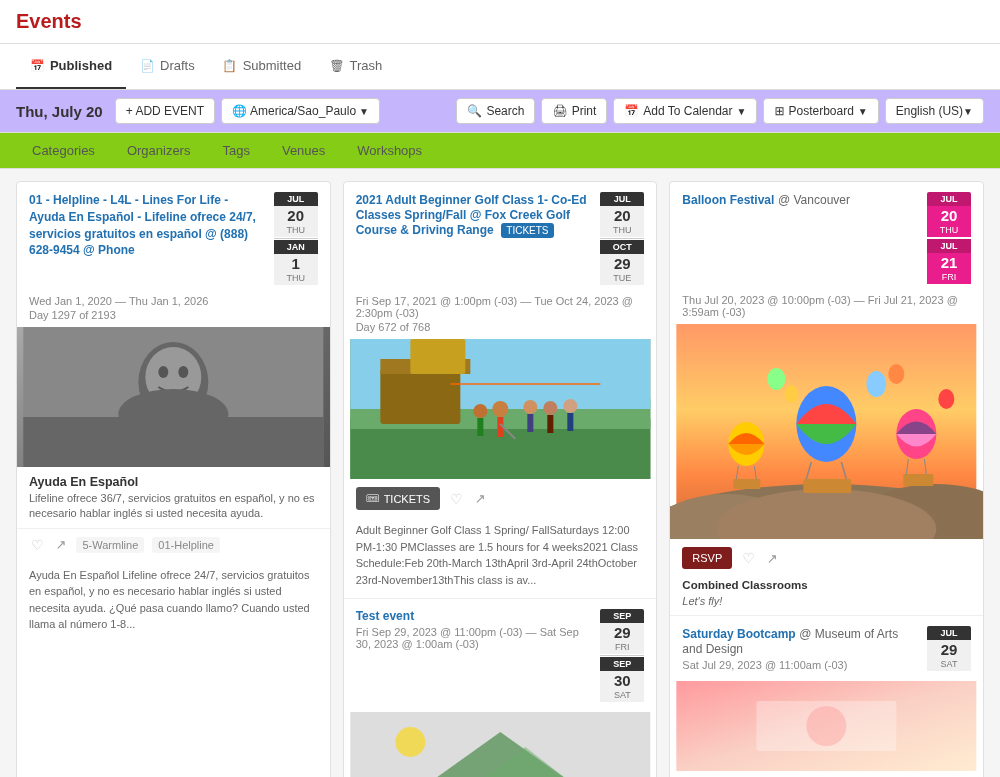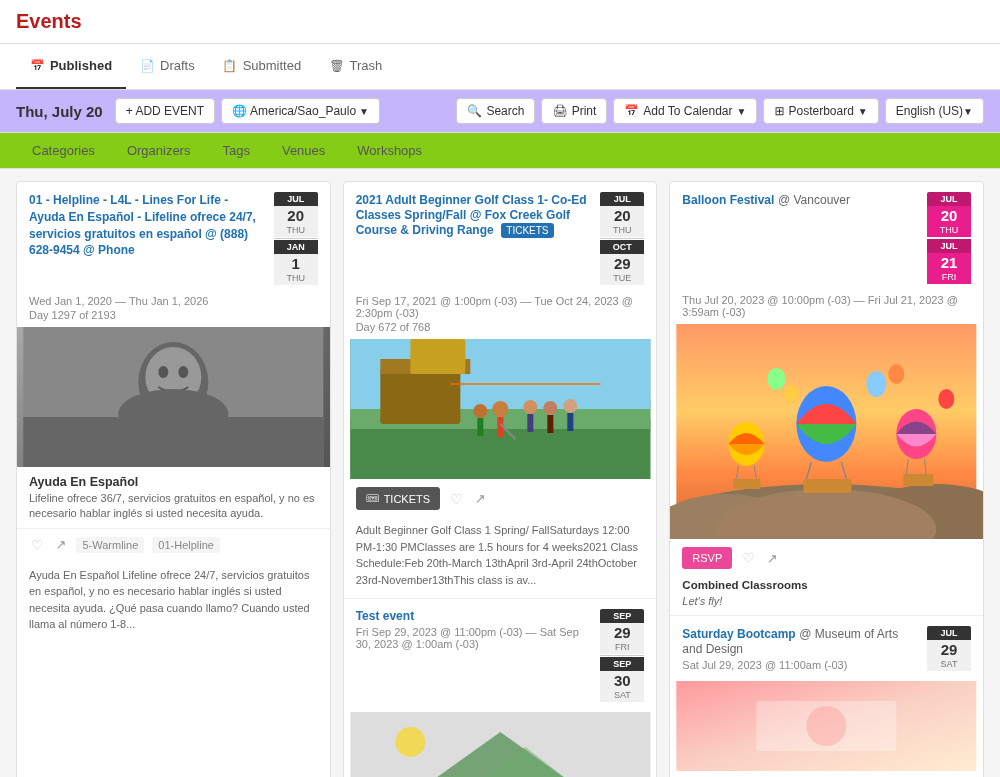--- a/index.html
+++ b/index.html
@@ -271,21 +271,21 @@
 
         <ellipse cx="200" cy="60" rx="10" ry="13" fill="#88ccff"></ellipse>
         <ellipse cx="220" cy="50" rx="8" ry="10" fill="#ff8844"></ellipse>
         <ellipse cx="100" cy="55" rx="9" ry="11" fill="#88ff88"></ellipse>
         <ellipse cx="115" cy="70" rx="7" ry="9" fill="#ffcc44"></ellipse>
         <ellipse cx="270" cy="75" rx="8" ry="10" fill="#ff4444"></ellipse>
       </svg>
     </div>
 
     <div style="padding:8px 12px;display:flex;align-items:center;gap:8px;">
-      <button style="background:#ec4899;color:#fff;border:none;padding:5px 10px;border-radius:3px;font-size:11px;cursor:pointer;">RSVP</button>
+      <button style="background:#7f1d1d;color:#fff;border:none;padding:5px 10px;border-radius:3px;font-size:11px;cursor:pointer;">RSVP</button>
       <button style="background:none;border:none;cursor:pointer;font-size:14px;color:#ccc;padding:2px;">♡</button>
       <button style="background:none;border:none;cursor:pointer;font-size:13px;color:#999;padding:2px;">↗</button>
     </div>
     <div style="padding:2px 12px;font-size:11.5px;font-weight:600;color:#333;">Combined Classrooms</div>
     <div style="padding:2px 12px 8px;font-size:11px;color:#666;font-style:italic;">Let's fly!</div>
 
     <div style="border-top:1px solid #eee;padding:10px 12px;display:flex;align-items:flex-start;justify-content:space-between;">
       <div style="flex:1;">
         <span style="font-size:12px;font-weight:600;color:#2271b1;cursor:pointer;">Saturday Bootcamp</span>
         <span style="font-size:12px;color:#666;"> @ Museum of Arts and Design</span>

